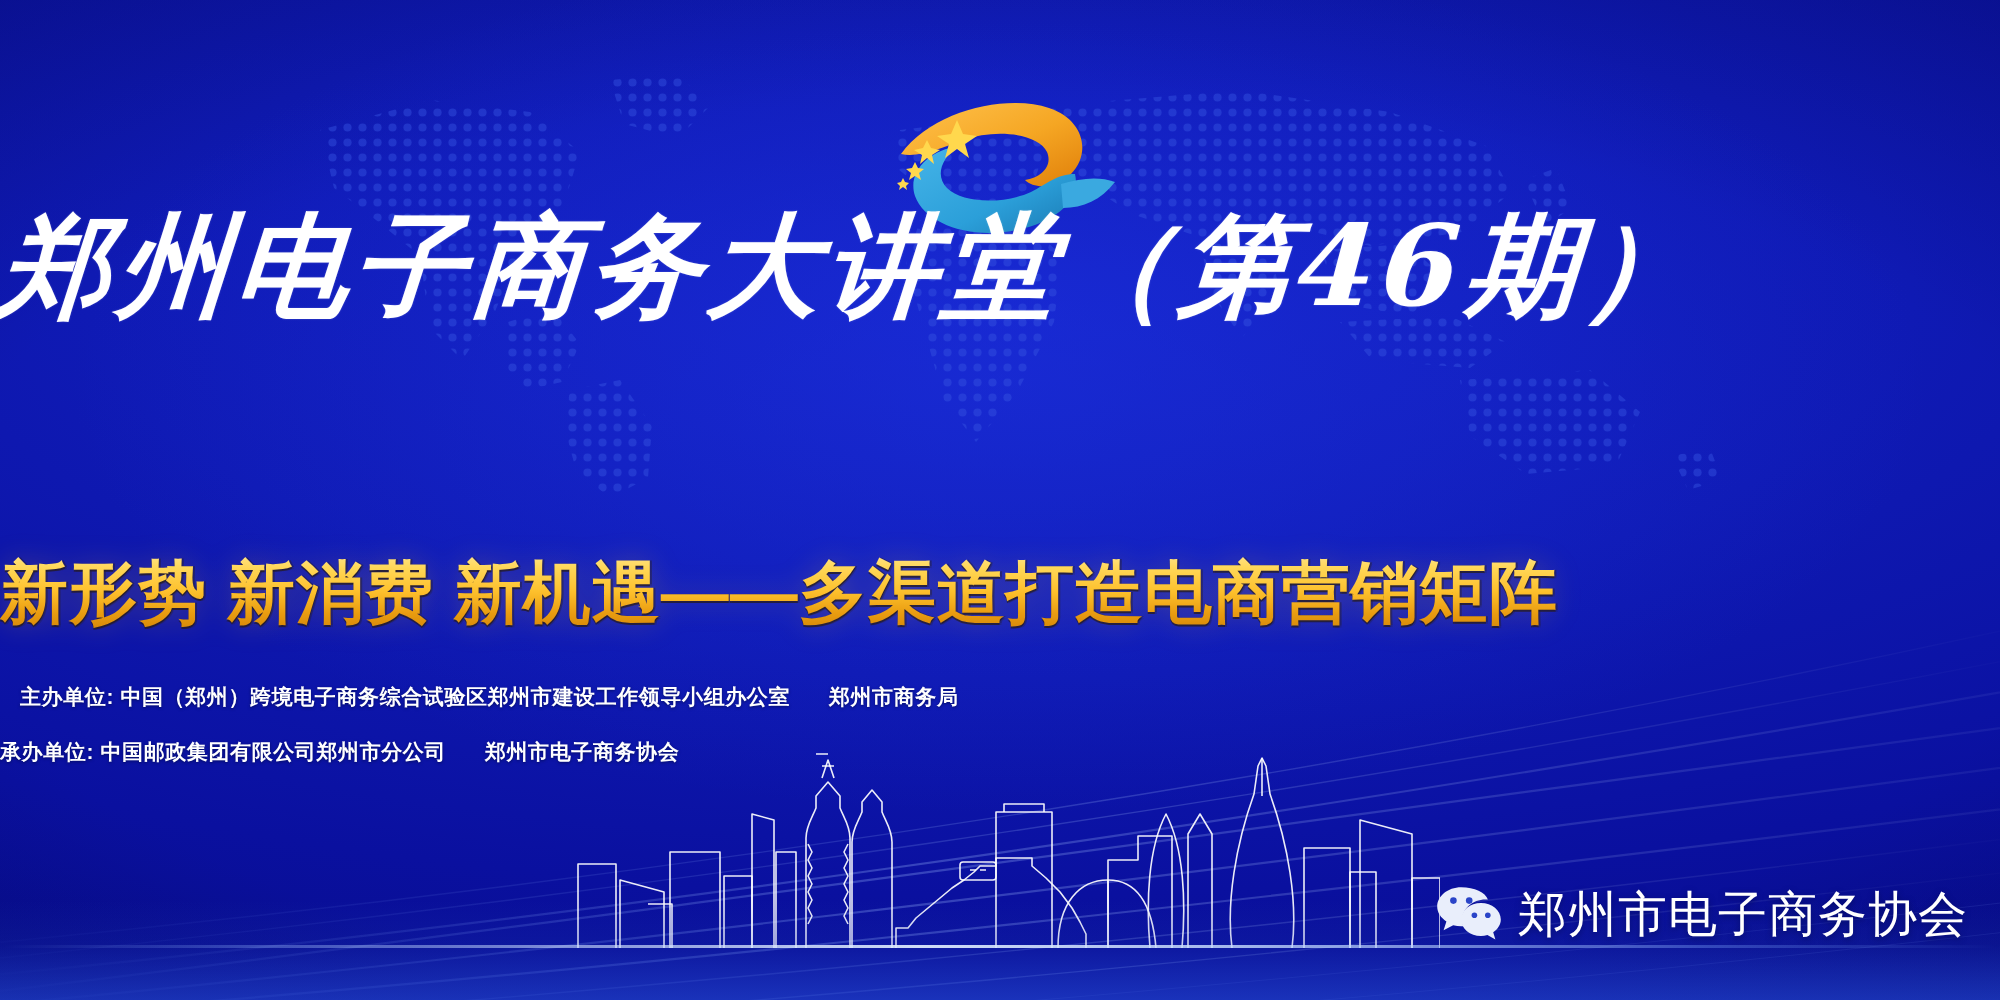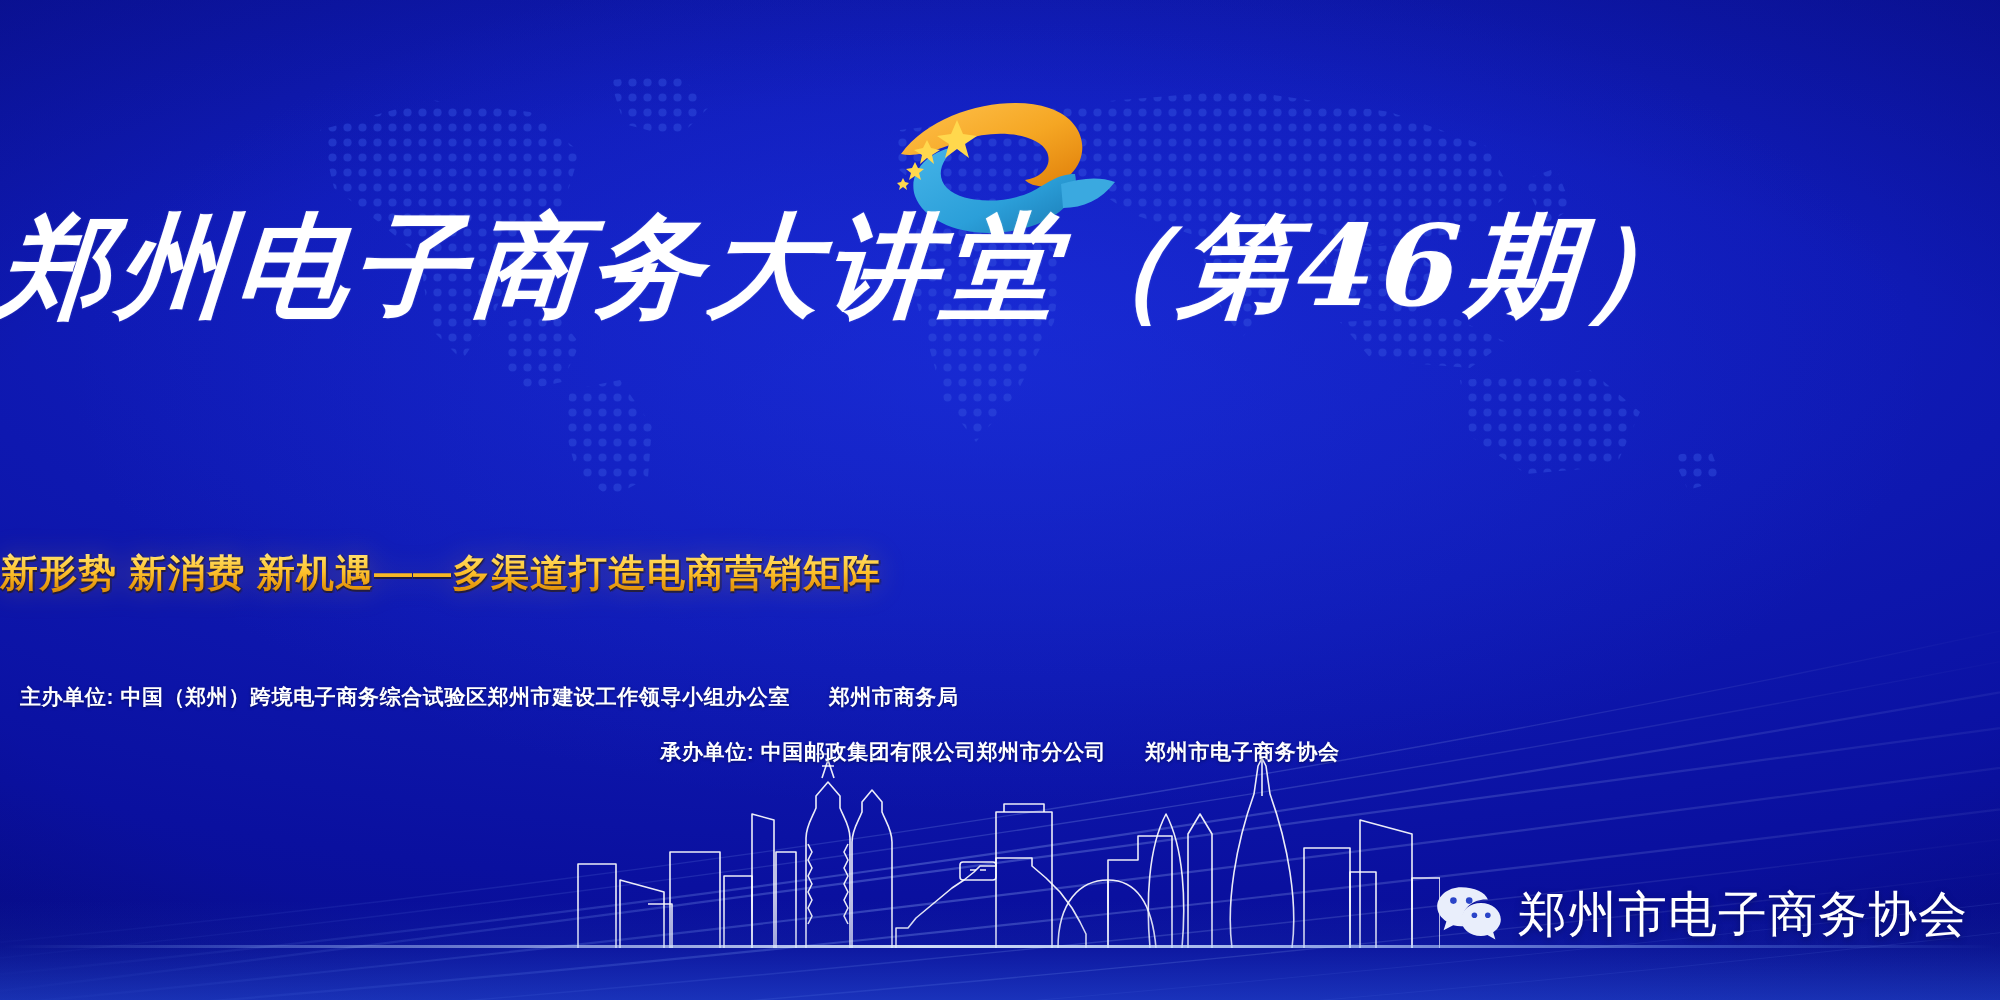--- a/index.html
+++ b/index.html
@@ -118,21 +118,21 @@
     font-weight: 700;
     color: #ffffff;
     letter-spacing: 13px;
     white-space: nowrap;
   }
 
   .gold-line {
     position: absolute;
     left: 0; right: 12px;
     top: 548px;
-    font-size: 38px;
+    font-size: 68px;
     font-weight: 900;
     letter-spacing: 1px;
     white-space: nowrap;
     background: linear-gradient(180deg,
       #ffe9a0 0%, #ffd757 22%, #fdc02c 48%, #e99c10 72%, #c97c06 100%);
     -webkit-background-clip: text;
     background-clip: text;
     color: transparent;
     -webkit-text-fill-color: transparent;
     filter: drop-shadow(0 2px 0 rgba(40,25,0,.55))
@@ -145,21 +145,21 @@
     position: absolute;
     left: 0; right: 0;
     font-size: 21px;
     font-weight: 700;
     color: #ffffff;
     letter-spacing: .6px;
     white-space: nowrap;
     text-shadow: 0 1px 3px rgba(0,10,60,.65);
   }
   .org.host    { top: 683px; padding-left: 20px; }
-  .org.cohost  { top: 738px; text-align: center; }
+  .org.cohost  { top: 738px; }
   .org .gap { display: inline-block; width: 26px; }
 
   
   .wechat {
     position: absolute;
     right: 32px;
     bottom: 52px;
     display: flex;
     align-items: center;
     gap: 16px;

